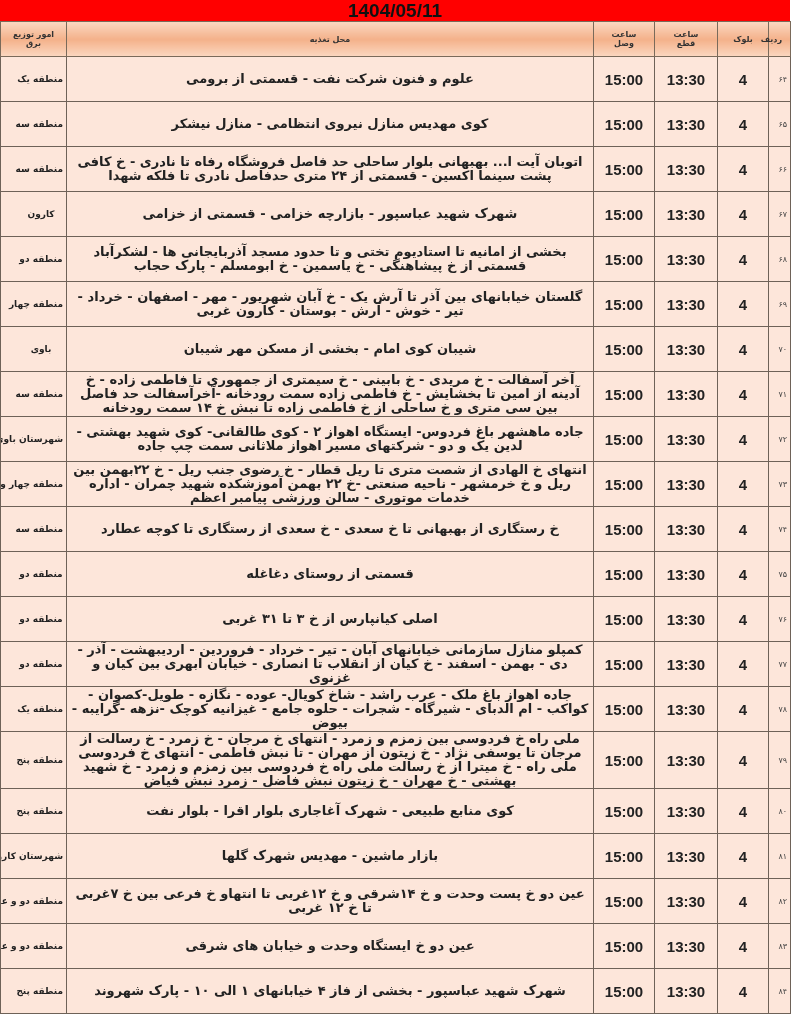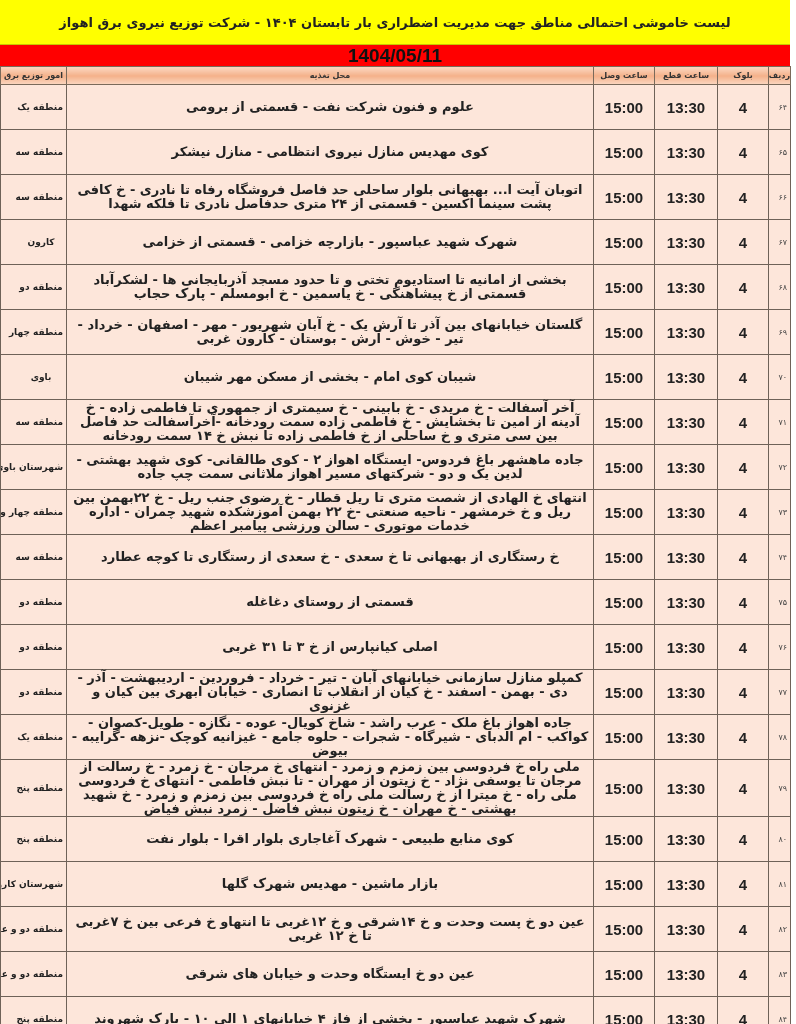--- a/index.html
+++ b/index.html
@@ -12,40 +12,39 @@
   }
   .date-bar {
     height: 21px; background: #ff0000;
     display: flex; align-items: center; justify-content: center;
     font-family: "Liberation Sans", sans-serif; font-weight: bold; font-size: 19px; color: #111;
   }
   table {
     border-collapse: collapse; width: 790px; table-layout: fixed; direction: rtl;
   }
   th {
-    height: 17px; padding: 0;
+    height: 17px; padding: 8px;
     background: linear-gradient(to bottom, #fbd7c0 0%, #f4b18a 50%, #fbd7c0 100%);
     border: 1px solid #7a6a5a; font-size: 8px; font-weight: bold; color: #333;
   }
   td {
     background: #fde6da; border: 1px solid #6e6258; padding: 0 3px;
     text-align: center; vertical-align: middle; color: #222;
   }
   td.loc { font-size: 13px; font-weight: bold; line-height: 14px; }
   td.time { font-family: "Liberation Sans", sans-serif; font-weight: bold; font-size: 15px; }
   td.block { font-family: "Liberation Sans", sans-serif; font-weight: bold; font-size: 15px; }
   td.idx { font-size: 8px; font-weight: normal; color: #444; text-align: right; }
   td.dist { font-size: 9px; font-weight: bold; white-space: nowrap; overflow: hidden; padding-left: 18px; }
   tr.row { height: 45px; }
 </style>
 </head>
 <body>
 
 <div class="sheet">
-  <div class="title-bar">لیست خاموشی احتمالی مناطق جهت مدیریت اضطراری بار تابستان ۱۴۰۴ - شرکت توزیع نیروی برق اهواز</div>
   <div class="date-bar">1404/05/11</div>
 
   <table>
     <colgroup>
       <col style="width:22px">
       <col style="width:51px">
       <col style="width:63px">
       <col style="width:61px">
       <col style="width:527px">
       <col style="width:66px">

